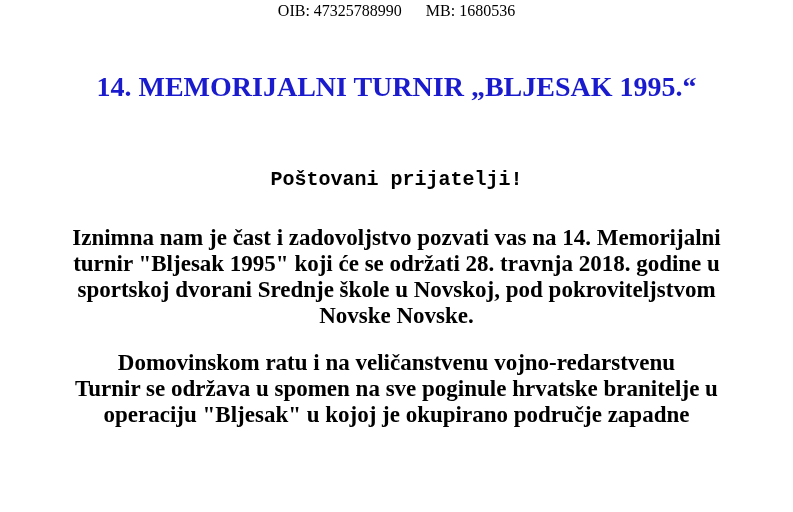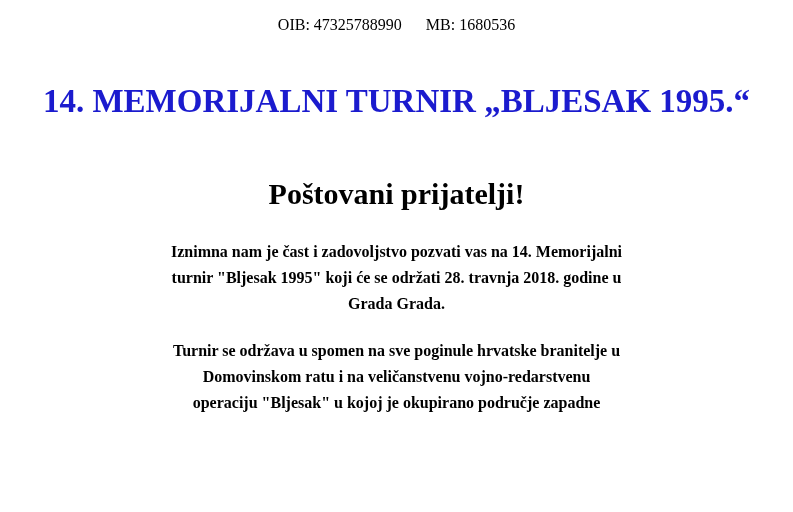--- a/index.html
+++ b/index.html
@@ -7,43 +7,44 @@
     position: relative;
     width: 793px;
     height: 512px;
     background: #ffffff;
     overflow: hidden;
     text-align: center;
     color: #000000;
     font-family: "Liberation Serif", "DejaVu Serif", serif;
   }
   .letterhead {
-    padding-top: 16px;
+    padding-top: 2px;
     font-size: 16px;
     line-height: 18.5px;
     font-weight: 400;
   }
   .lh-line { white-space: pre; }
   .title {
     margin: 49px 0 0 0;
-    font-size: 33px;
+    font-size: 28px;
     line-height: 34px;
     font-weight: 700;
     color: #1b1bce;
   }
   .salutation {
     margin: 58px 0 0 0;
-    font-size: 30px;
+    font-size: 20px;
     line-height: 36px;
     font-weight: 700;
     color: #000000;
+    font-family: Liberation Mono, monospace;
   }
   .para {
     margin: 3px;
-    font-size: 16px;
+    font-size: 23px;
     line-height: 26px;
     font-weight: 700;
   }
   .para1 { margin-top: 27px; }
   .para2 { margin-top: 21px; }
   .pline { display: block; white-space: pre; }
 </style>
 </head>
 <body>
 
@@ -53,22 +54,23 @@
     <div class="lh-line">OIB: 47325788990      MB: 1680536</div>
   </div>
 
   <h1 class="title">14. MEMORIJALNI TURNIR „BLJESAK 1995.“</h1>
 
   <h2 class="salutation">Poštovani prijatelji!</h2>
 
   <p class="para para1">
     <span class="pline">Iznimna nam je čast i zadovoljstvo pozvati vas na 14. Memorijalni</span>
     <span class="pline">turnir "Bljesak 1995" koji će se održati 28. travnja 2018. godine u</span>
-    <span class="pline">Grada Grada.</span>
+    <span class="pline">sportskoj dvorani Srednje škole u Novskoj, pod pokroviteljstvom</span>
+    <span class="pline">Novske Novske.</span>
   </p>
 
   <p class="para para2">
+    <span class="pline">Domovinskom ratu i na veličanstvenu vojno-redarstvenu</span>
     <span class="pline">Turnir se održava u spomen na sve poginule hrvatske branitelje u</span>
-    <span class="pline">Domovinskom ratu i na veličanstvenu vojno-redarstvenu</span>
     <span class="pline">operaciju "Bljesak" u kojoj je okupirano područje zapadne</span>
   </p>
 
 </div>
 
 </body></html>

